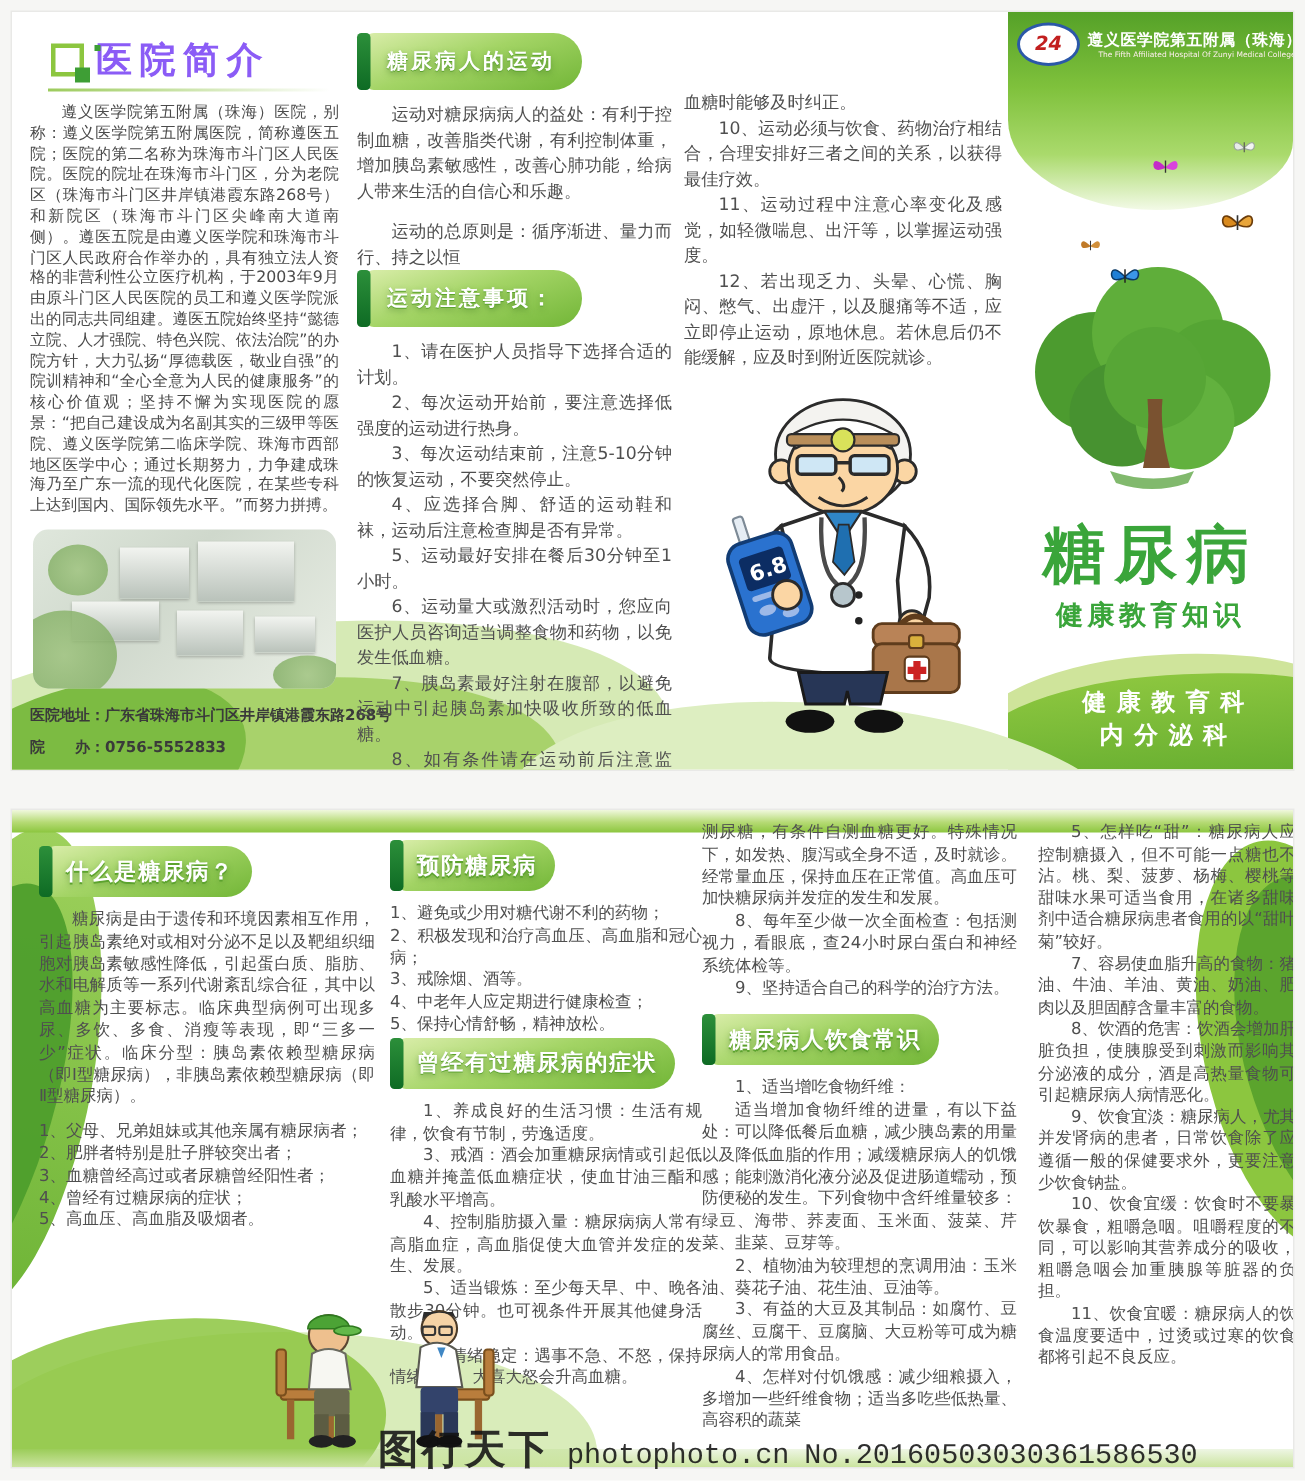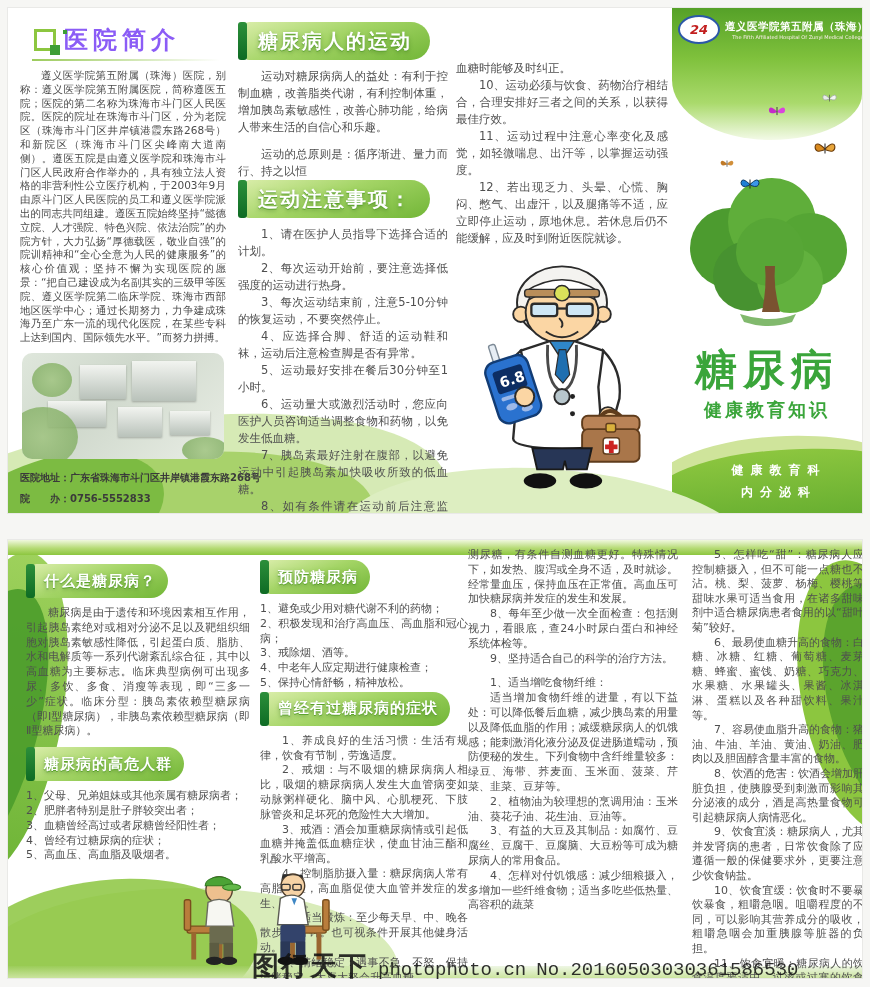--- a/index.html
+++ b/index.html
@@ -8,21 +8,21 @@
   .panel{position:absolute;background:#fff;box-shadow:0 0 0 1px #e9e9e7;overflow:hidden;}
   .top-panel{left:8px;top:8px;width:854px;height:505px;}
   .bottom-panel{left:8px;top:540px;width:854px;height:438px;}
   .col{position:absolute;z-index:2;}
   
   .banner{display:flex;align-items:stretch;margin:0 0 8px 0;height:38px;}
   .banner .bar{width:9px;border-radius:3px;background:linear-gradient(180deg,#2c8f3a,#0e6b24);margin-right:-3px;z-index:1;}
   .banner .pill{display:inline-flex;align-items:center;padding:0 18px 0 14px;
      border-radius:6px 22px 22px 6px;
      background:linear-gradient(160deg,#d9eda9 0%,#a3d465 45%,#72b637 100%);
-     color:#fff;font-weight:800;font-size:20px;letter-spacing:2px;white-space:nowrap;
+     color:#fff;font-weight:800;font-size:14px;letter-spacing:2px;white-space:nowrap;
      text-shadow:0 1px 0 #5ca32e,0 2px 4px rgba(58,118,28,.55);}
   .banner.small{height:34px;}
   .banner.small .pill{font-size:15px;letter-spacing:1px;padding:0 12px;}
   
   .t{margin:0;text-align:justify;}
   .indent{text-indent:2em;}
   .c-text{font-size:11.5px;line-height:17px;color:#4f4f4f;}
   .b-text{font-size:11px;line-height:14.8px;color:#4f4f4f;}
   .b4-text{font-size:11px;line-height:14.6px;color:#4f4f4f;}
   
@@ -52,21 +52,21 @@
   .tree{position:absolute;left:8px;top:148px;z-index:1;}
   .cover-title{position:absolute;left:0;right:0;top:334px;text-align:center;font-size:42px;font-weight:900;
      color:#3aa53a;letter-spacing:6px;font-family:"DejaVu Serif","Liberation Serif",serif;}
   .cover-sub{position:absolute;left:0;right:0;top:390px;text-align:center;font-size:18px;font-weight:700;
      color:#3aa53a;letter-spacing:3px;}
   .cover-band{position:absolute;left:0;right:0;bottom:0;height:92px;overflow:hidden;}
   .band-a{position:absolute;left:-24px;right:-24px;top:16px;bottom:-34px;background:#cfe49b;
      border-radius:55% 45% 0 0/50px 26px 0 0;transform:rotate(-3deg);}
   .band-b{position:absolute;left:-24px;right:-30px;top:30px;bottom:-44px;
      background:linear-gradient(180deg,#8cc63f,#55a329);border-radius:50% 50% 0 0/42px 22px 0 0;transform:rotate(-5deg);}
-  .dept{position:absolute;left:30px;right:6px;text-align:center;color:#fff;font-size:12px;font-weight:700;letter-spacing:7px;z-index:2;}
+  .dept{position:absolute;left:30px;right:6px;text-align:center;color:#fff;font-size:16px;font-weight:700;letter-spacing:7px;z-index:2;}
   .dept1{bottom:34px;} .dept2{bottom:12px;}
   
   .wave{position:absolute;z-index:1;border-radius:50%;}
   .tw1{left:-120px;bottom:-96px;width:560px;height:190px;background:#cfe6a8;transform:rotate(-7deg);opacity:.85;}
   .tw2{left:-150px;bottom:-128px;width:520px;height:180px;background:#a3cf63;transform:rotate(-10deg);opacity:.9;}
   .tw3{left:330px;bottom:-116px;width:420px;height:160px;background:#ddeec1;transform:rotate(4deg);}
   .tw4{left:-70px;bottom:-66px;width:230px;height:120px;background:#7cbb42;transform:rotate(-18deg);}
   .strip-top{position:absolute;top:0;left:0;right:0;height:15px;z-index:2;
      background:linear-gradient(180deg,#f0f8dd 0%,#b5da74 55%,#8cc63f 100%);}
   .strip-bottom{position:absolute;bottom:0;left:0;right:0;height:12px;z-index:1;
@@ -269,24 +269,20 @@
   <div class="wave bl2"></div>
   <div class="wave br1"></div>
   <div class="wave br2"></div>
 
   <div class="col b-text" style="left:18px;top:24px;width:224px;">
     <div class="banner small">
       <span class="bar"></span>
       <span class="pill">什么是糖尿病？</span>
     </div>
     <p class="t indent" style="margin:6px 0 8px;">糖尿病是由于遗传和环境因素相互作用，引起胰岛素绝对或相对分泌不足以及靶组织细胞对胰岛素敏感性降低，引起蛋白质、脂肪、水和电解质等一系列代谢紊乱综合征，其中以高血糖为主要标志。临床典型病例可出现多尿、多饮、多食、消瘦等表现，即“三多一少”症状。临床分型：胰岛素依赖型糖尿病（即Ⅰ型糖尿病），非胰岛素依赖型糖尿病（即Ⅱ型糖尿病）。</p>
-    <div class="banner small">
-      <span class="bar"></span>
-      <span class="pill">糖尿病的高危人群</span>
-    </div>
     <p class="t">1、父母、兄弟姐妹或其他亲属有糖尿病者；</p>
     <p class="t">2、肥胖者特别是肚子胖较突出者；</p>
     <p class="t">3、血糖曾经高过或者尿糖曾经阳性者；</p>
     <p class="t">4、曾经有过糖尿病的症状；</p>
     <p class="t">5、高血压、高血脂及吸烟者。</p>
   </div>
 
   <div class="patient-wrap">
     <svg width="160" height="118" viewBox="0 0 230 160">
 
@@ -339,42 +335,44 @@
     <p class="t">1、避免或少用对糖代谢不利的药物；</p>
     <p class="t">2、积极发现和治疗高血压、高血脂和冠心病；</p>
     <p class="t">3、戒除烟、酒等。</p>
     <p class="t">4、中老年人应定期进行健康检查；</p>
     <p class="t" style="margin-bottom:1px;">5、保持心情舒畅，精神放松。</p>
     <div class="banner small">
       <span class="bar"></span>
       <span class="pill">曾经有过糖尿病的症状</span>
     </div>
     <p class="t indent">1、养成良好的生活习惯：生活有规律，饮食有节制，劳逸适度。</p>
-    <p class="t indent">2、戒烟：与不吸烟的糖尿病病人相比，吸烟的糖尿病病人发生大血管病变如动脉粥样硬化、脑中风、心肌梗死、下肢脉管炎和足坏死的危险性大大增加。</p>
     <p class="t indent">3、戒酒：酒会加重糖尿病情或引起低血糖并掩盖低血糖症状，使血甘油三酯和乳酸水平增高。</p>
     <p class="t indent">4、控制脂肪摄入量：糖尿病病人常有高脂血症，高血脂促使大血管并发症的发生、发展。</p>
     <p class="t indent">5、适当锻炼：至少每天早、中、晚各散步30分钟。也可视条件开展其他健身活动。</p>
     <p class="t indent">6、情绪稳定：遇事不急、不怒，保持情绪稳定。大喜大怒会升高血糖。</p>
 
   </div>
 
   <div class="col b-text" style="left:460px;top:8px;width:210px;">
     <p class="t">测尿糖，有条件自测血糖更好。特殊情况下，如发热、腹泻或全身不适，及时就诊。经常量血压，保持血压在正常值。高血压可加快糖尿病并发症的发生和发展。</p>
     <p class="t indent">8、每年至少做一次全面检查：包括测视力，看眼底，查24小时尿白蛋白和神经系统体检等。</p>
     <p class="t indent" style="margin-bottom:10px;">9、坚持适合自己的科学的治疗方法。</p>
+    <div class="banner small">
+      <span class="bar"></span>
+      <span class="pill">糖尿病人饮食常识</span>
+    </div>
     <p class="t indent">1、适当增吃食物纤维：</p>
     <p class="t indent">适当增加食物纤维的进量，有以下益处：可以降低餐后血糖，减少胰岛素的用量以及降低血脂的作用；减缓糖尿病人的饥饿感；能刺激消化液分泌及促进肠道蠕动，预防便秘的发生。下列食物中含纤维量较多：绿豆、海带、荞麦面、玉米面、菠菜、芹菜、韭菜、豆芽等。</p>
     <p class="t indent">2、植物油为较理想的烹调用油：玉米油、葵花子油、花生油、豆油等。</p>
     <p class="t indent">3、有益的大豆及其制品：如腐竹、豆腐丝、豆腐干、豆腐脑、大豆粉等可成为糖尿病人的常用食品。</p>
     <p class="t indent">4、怎样对付饥饿感：减少细粮摄入，多增加一些纤维食物；适当多吃些低热量、高容积的蔬菜</p>
   </div>
 
   <div class="col b4-text" style="left:684px;top:8px;width:172px;">
     <p class="t indent">5、怎样吃“甜”：糖尿病人应控制糖摄入，但不可能一点糖也不沾。桃、梨、菠萝、杨梅、樱桃等甜味水果可适当食用，在诸多甜味剂中适合糖尿病患者食用的以“甜叶菊”较好。</p>
-    <p class="t indent">6、最易使血糖升高的食物：白糖、冰糖、红糖、葡萄糖、麦芽糖、蜂蜜、蜜饯、奶糖、巧克力、水果糖、水果罐头、果酱、冰淇淋、蛋糕以及各种甜饮料、果汁等。</p>
     <p class="t indent">7、容易使血脂升高的食物：猪油、牛油、羊油、黄油、奶油、肥肉以及胆固醇含量丰富的食物。</p>
     <p class="t indent">8、饮酒的危害：饮酒会增加肝脏负担，使胰腺受到刺激而影响其分泌液的成分，酒是高热量食物可引起糖尿病人病情恶化。</p>
     <p class="t indent">9、饮食宜淡：糖尿病人，尤其并发肾病的患者，日常饮食除了应遵循一般的保健要求外，更要注意少饮食钠盐。</p>
     <p class="t indent">10、饮食宜缓：饮食时不要暴饮暴食，粗嚼急咽。咀嚼程度的不同，可以影响其营养成分的吸收，粗嚼急咽会加重胰腺等脏器的负担。</p>
     <p class="t indent">11、饮食宜暖：糖尿病人的饮食温度要适中，过烫或过寒的饮食都将引起不良反应。</p>
   </div>
 
   <div class="strip-bottom"></div>
 </div>
 

